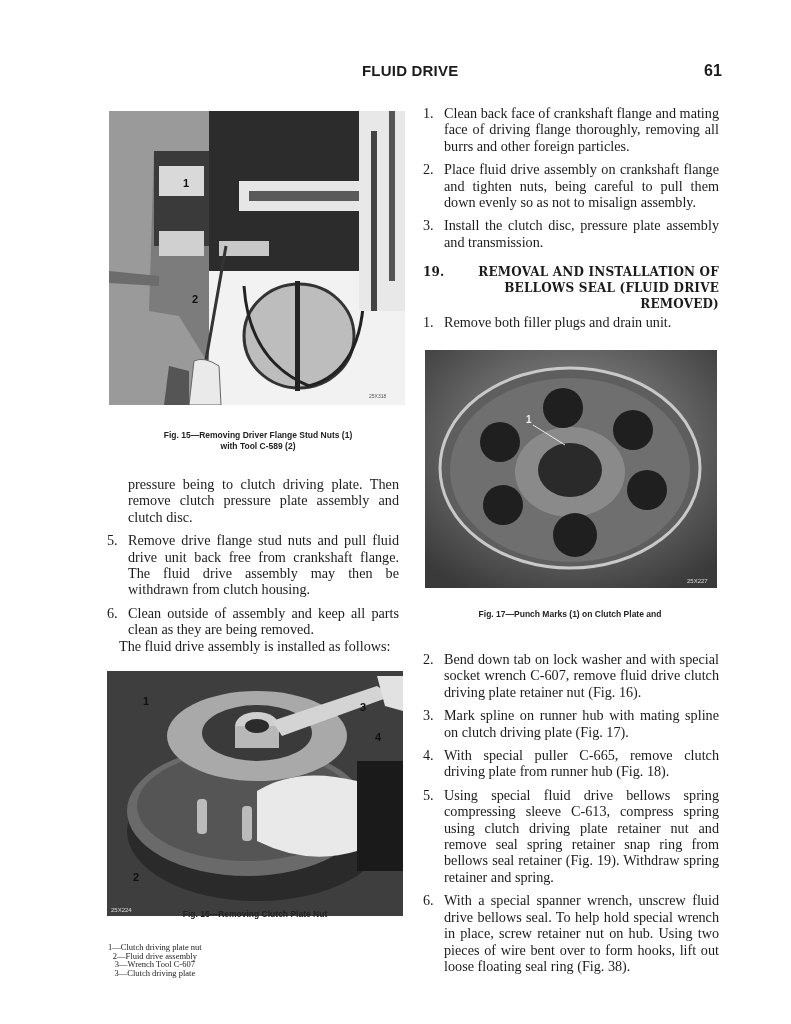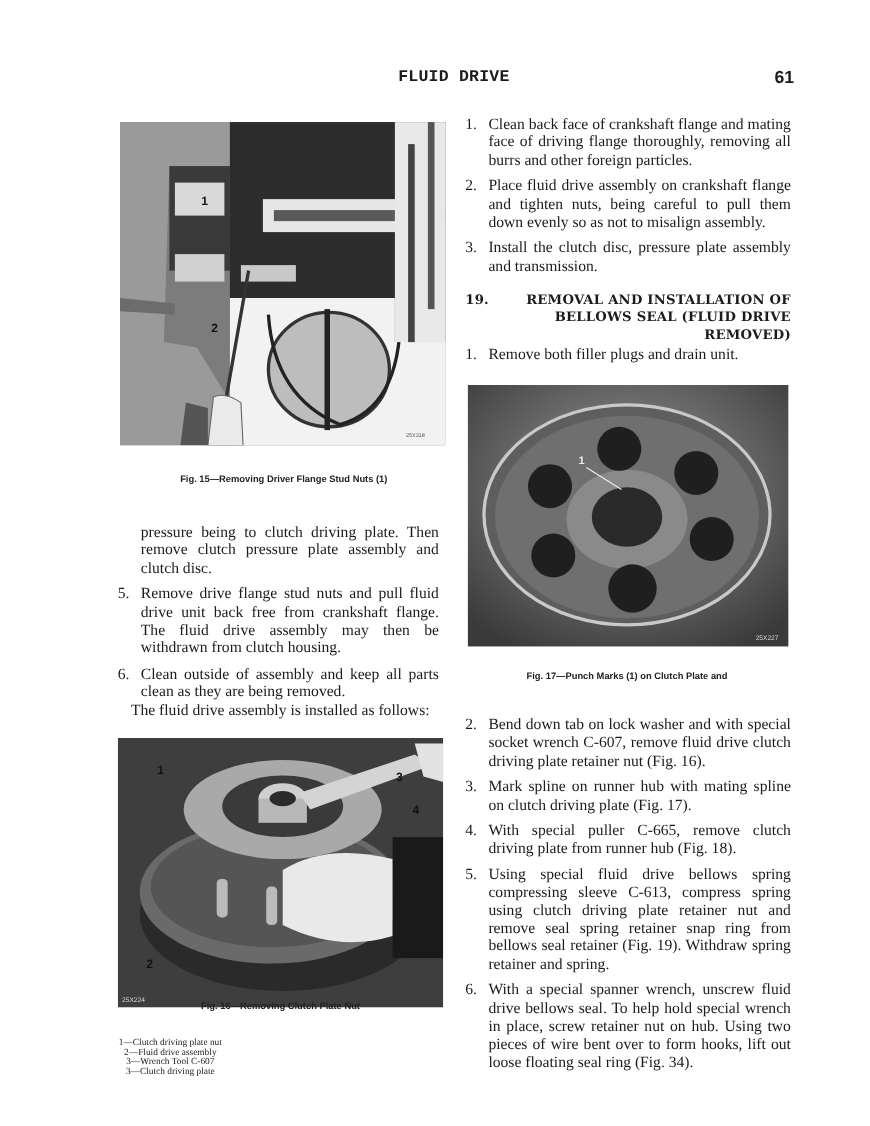--- a/index.html
+++ b/index.html
@@ -1,17 +1,17 @@
 <!DOCTYPE html>
 <html><head>
 <meta charset="utf-8">
 <style>
   html, body { margin:0; padding:0; background:#ffffff; }
   body { width:791px; height:1024px; position:relative; overflow:hidden; font-family:"DejaVu Serif", serif; color:#1b1b1b; }
-  .header-title { position:absolute; left:362px; top:62px; font-family:Liberation Mono, monospace; font-weight:bold; font-size:15px; letter-spacing:0.2px; }
+  .header-title { position:absolute; left:362px; top:62px; font-family:Liberation Sans, sans-serif; font-weight:bold; font-size:15px; letter-spacing:0.2px; }
   .page-number { position:absolute; left:704px; top:62px; font-family:"Liberation Sans", sans-serif; font-weight:bold; font-size:16px; }
   .photo { position:absolute; overflow:hidden; }
   .photo svg { display:block; width:100%; height:100%; }
   .caption { position:absolute; font-family:"Liberation Sans", sans-serif; font-weight:bold; font-size:8.5px; text-align:center; line-height:11px; color:#222; }
   .legend { position:absolute; font-family:"Liberation Serif", serif; font-weight:normal; font-size:8.5px; line-height:8.5px; color:#222;text-align:center; }
   .col { position:absolute; font-family:"Liberation Serif", serif; font-size:14.2px; line-height:16.4px; }
   .item { position:relative; padding-left:21px; margin-bottom:7px; text-align:justify; }
   .item .num { position:absolute; left:0; top:0; }
   .cont { padding-left:21px; text-align:justify; margin-bottom:7px; }
   .para { text-indent:12px; text-align:justify; }
@@ -49,20 +49,21 @@
     <line x1="117" y1="135" x2="95" y2="260" stroke="#333" stroke-width="3"></line>
     <path d="M85 250 Q95 245 110 255 L112 294 L80 294 Z" fill="#eaeaea" stroke="#666" stroke-width="1"></path>
     <path d="M60 255 L80 260 L80 294 L55 294 Z" fill="#555"></path>
   </svg>
   <div class="img-label" style="left:74px; top:66px; font-size:11px;">1</div>
   <div class="img-label" style="left:83px; top:182px; font-size:11px;">2</div>
   <div class="img-code" style="left:260px; top:282px;">25X318</div>
 </div>
 <div class="caption" style="left:110px; top:430px; width:296px;">
   <div>Fig. 15—Removing Driver Flange Stud Nuts (1)</div>
+  <div>with Tool C-589 (2)</div>
 </div>
 
 <div class="col" style="left:107px; top:476px; width:292px;">
   <div class="cont">pressure being to clutch driving plate. Then remove clutch pressure plate assembly and clutch disc.</div>
   <div class="item">
     <span class="num">5.</span>
     <span>Remove drive flange stud nuts and pull fluid drive unit back free from crankshaft flange. The fluid drive assembly may then be withdrawn from clutch housing.</span>
   </div>
   <div class="item" style="margin-bottom:0;">
     <span class="num">6.</span>
@@ -168,15 +169,15 @@
   <div class="item">
     <span class="num">4.</span>
     <span>With special puller C-665, remove clutch driving plate from runner hub (Fig. 18).</span>
   </div>
   <div class="item">
     <span class="num">5.</span>
     <span>Using special fluid drive bellows spring compressing sleeve C-613, compress spring using clutch driving plate retainer nut and remove seal spring retainer snap ring from bellows seal retainer (Fig. 19). Withdraw spring retainer and spring.</span>
   </div>
   <div class="item">
     <span class="num">6.</span>
-    <span>With a special spanner wrench, unscrew fluid drive bellows seal. To help hold special wrench in place, screw retainer nut on hub. Using two pieces of wire bent over to form hooks, lift out loose floating seal ring (Fig. 34).</span>
+    <span>With a special spanner wrench, unscrew fluid drive bellows seal. To help hold special wrench in place, screw retainer nut on hub. Using two pieces of wire bent over to form hooks, lift out loose floating seal ring (Fig. 38).</span>
   </div>
 </div>
 
 </body></html>

